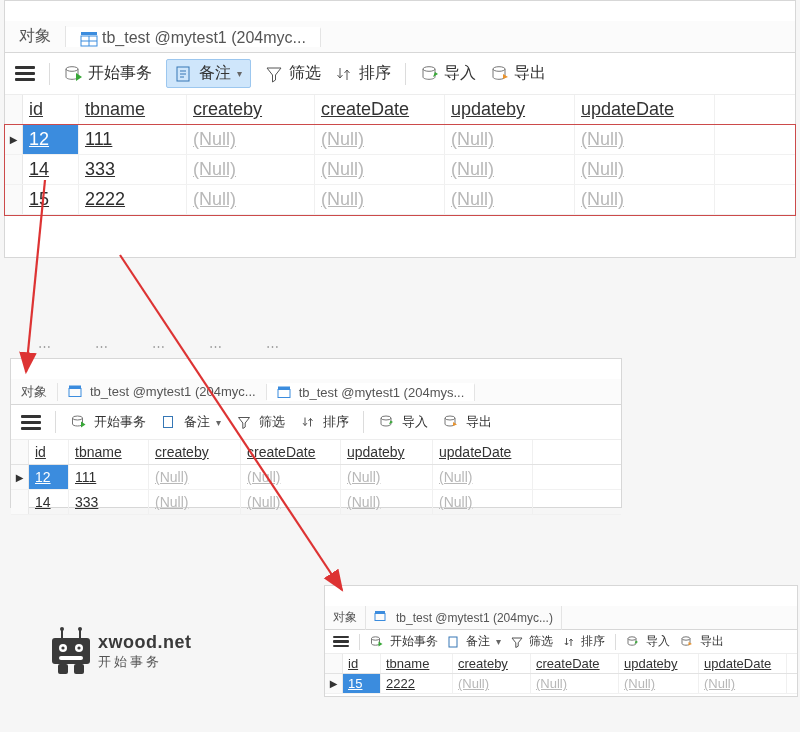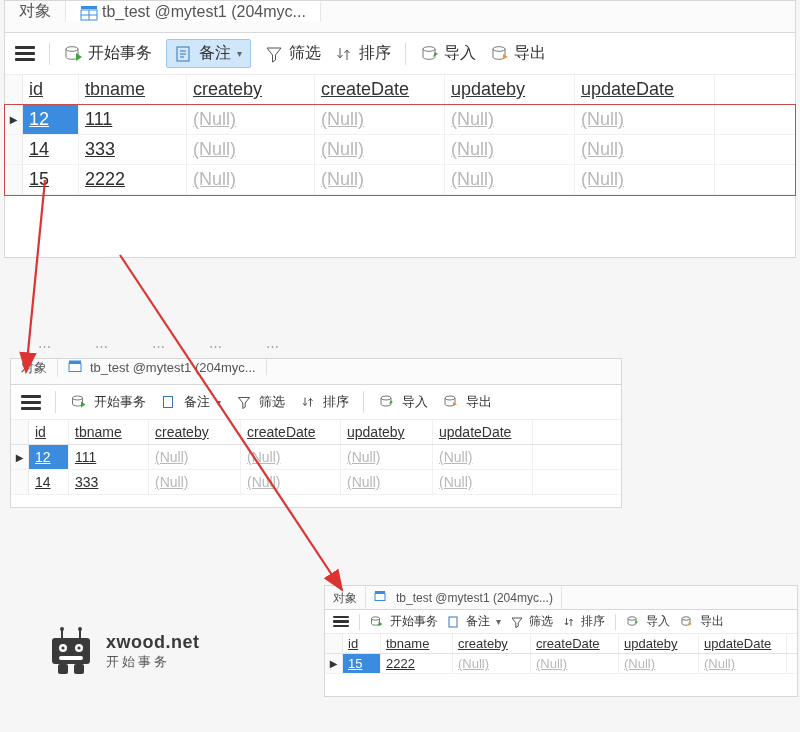--- a/index.html
+++ b/index.html
@@ -2,21 +2,21 @@
 <html><head>
 <meta charset="utf-8">
 <style>
   * { box-sizing: border-box; }
   body { margin:0; font-family: "Microsoft YaHei", "Segoe UI", Arial, sans-serif;
          font-size:14px; color:#2e2e2e; background:#f6f6f6; width:800px; height:732px;
          position:relative; overflow:hidden; }
 
   
   .panel { background:#fff; border:1px solid #d7d7d7; position:absolute; }
-  .tabs  { display:flex; align-items:flex-start; border-bottom:1px solid #d7d7d7; height:32px; background:#fbfbfb;}
+  .tabs  { display:flex; align-items:center; border-bottom:1px solid #d7d7d7; height:32px; background:#fbfbfb;margin-top:20px;}
   .tab   { display:flex; align-items:center; padding:0 14px; gap:6px; font-size:16px; color:#555;
            border-right:1px solid #e4e4e4; cursor:default; }
   .tab.active { background:#fff; border-top:2px solid #fff; }
   .tab .tbl-icon { width:16px; height:16px; }
   .tbl-icon { display:inline-block; position:relative; }
   .tbl-icon svg { display:block; }
 
   .toolbar { display:flex; align-items:center; gap:14px; padding:6px 10px; border-bottom:1px solid #ededed; }
   .hamburger { width:20px; }
   .hamburger div { height:3px; background:#333; margin:3px 0; border-radius:1px; }
@@ -59,21 +59,21 @@
   .p3 .toolbar{padding:3px 8px;gap:10px}
   .p3 .tbtn{font-size:12px}
   .p3 .cell{font-size:13px;padding:2px 5px}
   .p3 .hamburger{width:16px}
   .p3 .hamburger div{height:2.4px;margin:2.4px 0}
 
   
   .arrow { position:absolute; pointer-events:none; }
 
   
-  .wm { position:absolute; left:44px; top:624px; display:flex; align-items:center; gap:8px;
+  .wm { position:absolute; left:44px; top:624px; display:flex; align-items:center; 
         font-family:Arial,sans-serif; }
   .wm .robot { width:54px; height:54px; }
   .wm .txt1 { font-size:18px; font-weight:700; color:#3a3a3a; letter-spacing:.5px;}
   .wm .txt2 { font-size:13px; color:#555; letter-spacing:3px; display:block;}
 
   
   .menustrip { position:absolute; left:10px; top:335px; width:620px; height:22px;
                display:flex; gap:44px; padding-left:28px; color:#8a8a8a; font-size:13px;
                align-items:center; overflow:hidden; }
 </style>
@@ -223,20 +223,29 @@
         <span>对象</span>
       </div>
     <div class="tab">
       <span class="tbl-icon">
           <svg width="14" height="14">
             <rect x="1" y="1.5" width="12" height="2.5" fill="#3b8cde"></rect>
             <rect x="1" y="4.5" width="12" height="8" fill="none" stroke="#3b8cde"></rect>
           </svg>
         </span>
       <span>tb_test @mytest1 (204myc...</span>
+    </div>
+    <div class="tab active">
+      <span class="tbl-icon">
+          <svg width="14" height="14">
+            <rect x="1" y="1.5" width="12" height="2.5" fill="#3b8cde"></rect>
+            <rect x="1" y="4.5" width="12" height="8" fill="none" stroke="#3b8cde"></rect>
+          </svg>
+        </span>
+      <span>tb_test @mytest1 (204mys...</span>
     </div>
   </div>
   <div class="toolbar">
     <div class="hamburger">
         <div></div>
         <div></div>
         <div></div>
       </div>
     <div class="sep"></div>
     <div class="tbtn">

